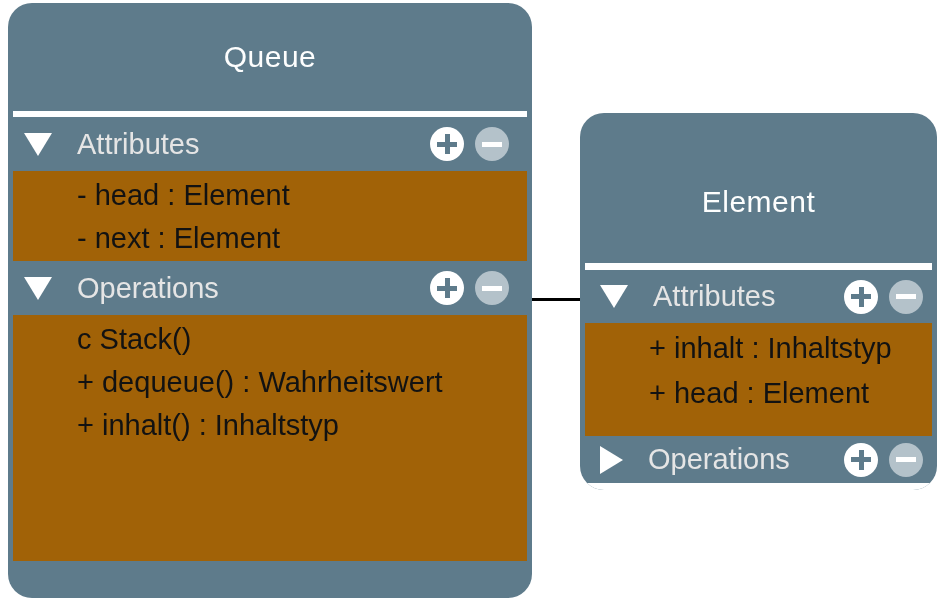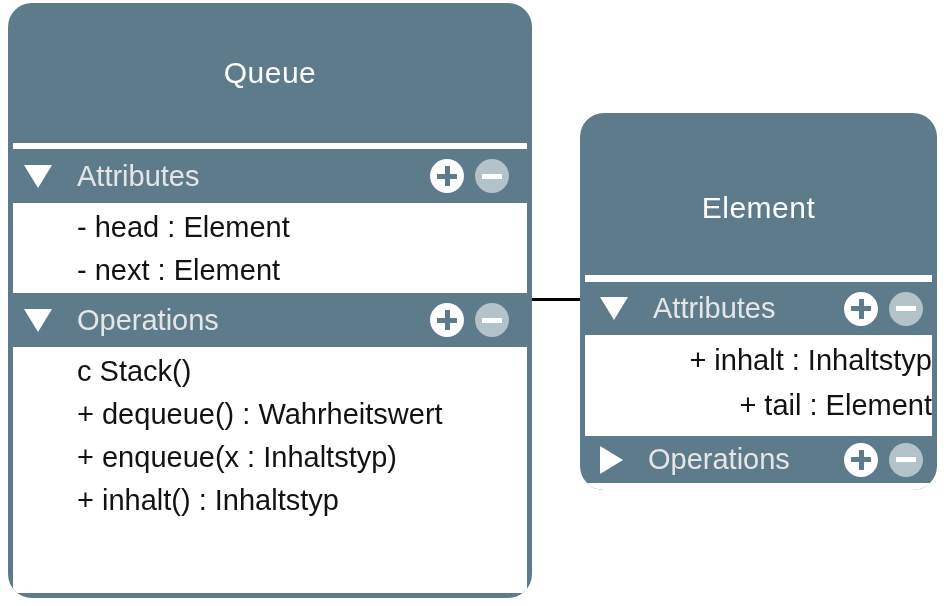--- a/index.html
+++ b/index.html
@@ -28,21 +28,21 @@
   #element-box { left: 580px; top: 113px; width: 357px; height: 377px; }
 
   .box-title {
     display: flex;
     align-items: center;
     justify-content: center;
     color: #fdfefe;
     font-size: 30px;
     letter-spacing: 0.5px;
   }
-  #queue-box   .box-title { height: 140px; }
+  #queue-box   .box-title { height: 108px; }
   #element-box .box-title { height: 148px; margin-top: 28px; }
 
   .sep {
     height: 7px;
     margin: 0 5px;
     background: #ffffff;
     flex: none;
   }
   #queue-box .sep { height: 6px; }
 
@@ -91,31 +91,31 @@
   .glyph { display: block; position: relative; width: 34px; height: 34px; border-radius: 50%; }
   .plus  .glyph { background: #ffffff; }
   .plus  .glyph::before,
   .plus  .glyph::after { content: ""; position: absolute; background: #5e7b8b; }
   .plus  .glyph::before { left: 7px;  top: 14.5px; width: 20px; height: 5px; }
   .plus  .glyph::after  { left: 14.5px; top: 7px;  width: 5px;  height: 20px; }
   .minus .glyph { background: #b4c2ca; }
   .minus .glyph::before { content: ""; position: absolute; left: 7px; top: 14.5px; width: 20px; height: 5px; background: #ffffff; }
 
   .members {
-    background: #ffffff;
+    background: #a16207;
     margin: 0 5px;
     color: #121212;
     font-size: 29px;
     padding: 3px 0 0 64px;
     overflow: hidden;
     flex: none;
   }
   #queue-box   .members.attrs { height: 90px; }
   #queue-box   .members.ops   { height: 246px; }
-  #element-box .members.attrs { height: 101px; text-align: right; }
+  #element-box .members.attrs { height: 113px; }
   .member-row { line-height: 43px; white-space: nowrap; }
   #element-box .member-row { line-height: 45px; }
 
   .box-footer { flex: 1; }
 
   
   #connector {
     position: absolute;
     left: 532px;
     top: 298px;
@@ -162,21 +162,20 @@
           </button>
         <button class="circle-btn minus">
             <span class="glyph"></span>
           </button>
       </span>
     </div>
 
     <div class="members ops">
       <div class="member-row">c Stack()</div>
       <div class="member-row">+ dequeue() : Wahrheitswert</div>
-      <div class="member-row">+ enqueue(x : Inhaltstyp)</div>
       <div class="member-row">+ inhalt() : Inhaltstyp</div>
     </div>
 
     <div class="box-footer"></div>
   </div>
 
   <div class="uml-box" id="element-box">
 
     <div class="box-title">Element</div>
 
@@ -190,21 +189,21 @@
             <span class="glyph"></span>
           </button>
         <button class="circle-btn minus">
             <span class="glyph"></span>
           </button>
       </span>
     </div>
 
     <div class="members attrs">
       <div class="member-row">+ inhalt : Inhaltstyp</div>
-      <div class="member-row">+ tail : Element</div>
+      <div class="member-row">+ head : Element</div>
     </div>
 
     <div class="section-header ops">
       <span class="tri-right"></span>
       <span class="section-label">Operations</span>
       <span class="hdr-buttons">
         <button class="circle-btn plus">
             <span class="glyph"></span>
           </button>
         <button class="circle-btn minus">

